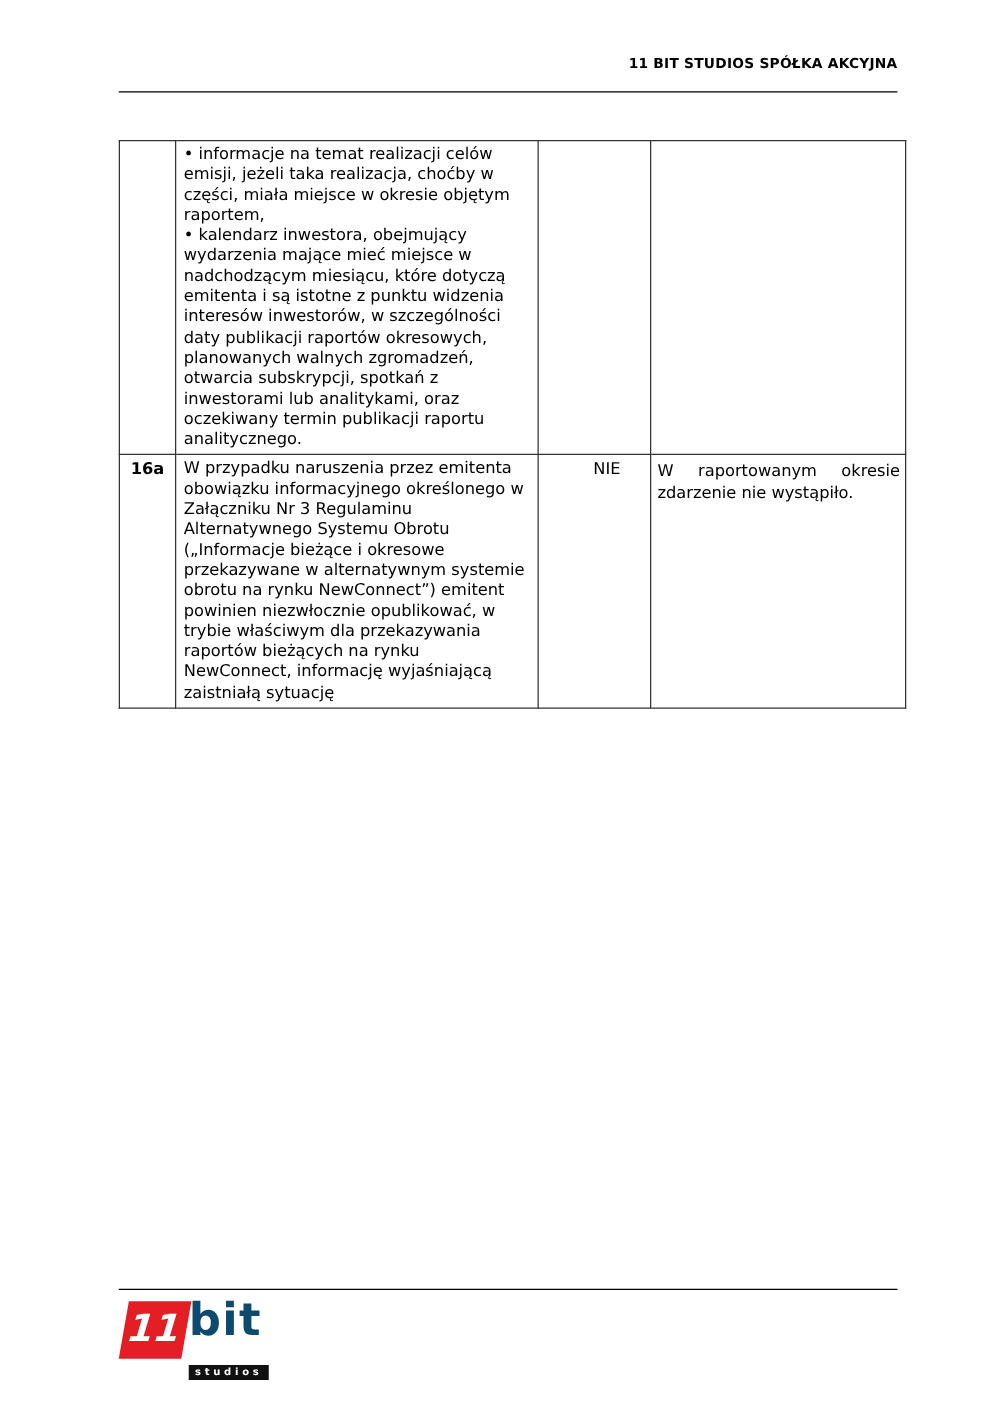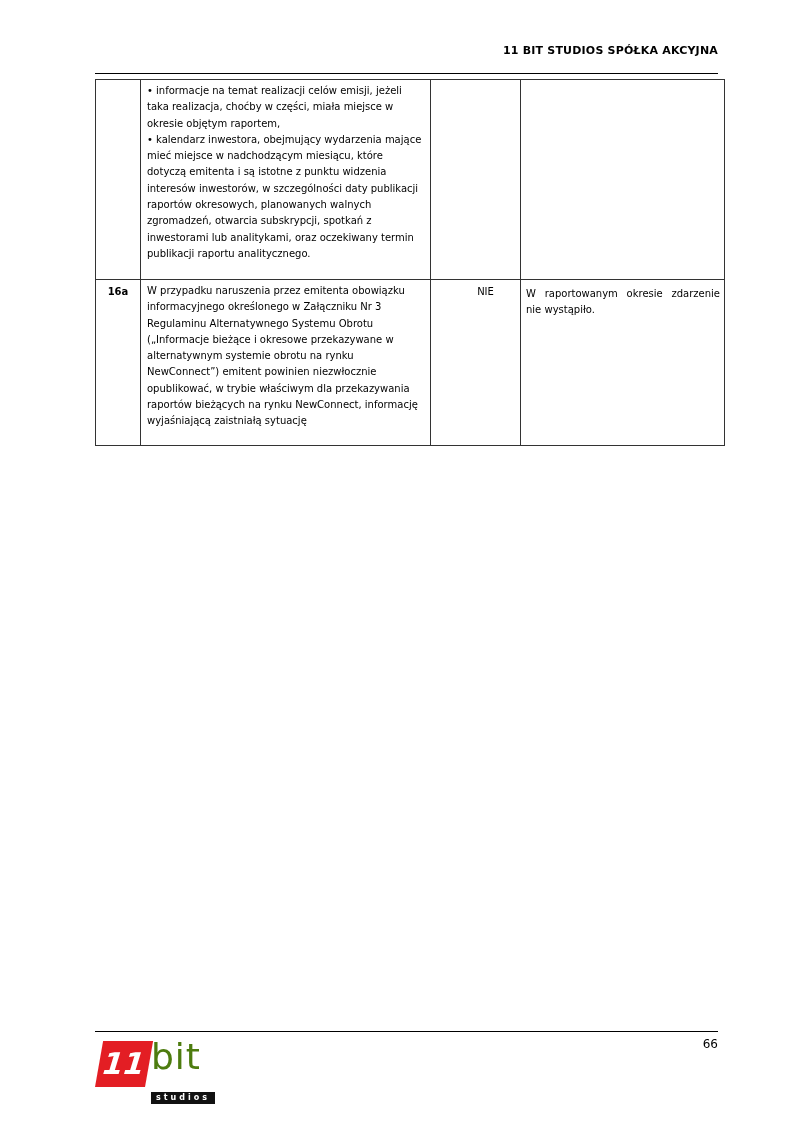--- a/index.html
+++ b/index.html
@@ -33,26 +33,26 @@
     position: absolute;
     top: 73px;
     left: 95px;
     width: 623px;
     border-top: 1px solid #000000;
   }
 
   
   .doc-table {
     position: absolute;
-    top: 79px;
+    top: 112px;
     left: 95px;
     width: 629px;
     border-collapse: collapse;
     table-layout: fixed;
-    font-size: 10px;
+    font-size: 13px;
     line-height: 16.3px;
   }
   .doc-table td {
     border: 1px solid #333333;
     vertical-align: top;
     padding: 3px 6px;
     overflow: hidden;
   }
   .doc-table td.num {
     text-align: center;
@@ -122,22 +122,22 @@
     transform: skewX(4deg);
     line-height: 1;
   }
   .logo-right {
     display: flex;
     flex-direction: column;
     align-items: flex-start;
   }
   .logo-bit {
     font-size: 36px;
-    font-weight: normal;
-    color: #4d7c0f;
+    font-weight: bold;
+    color: #0c4a6e;
     line-height: 32px;
     letter-spacing: 1px;
   }
   .logo-studios {
     margin-top: 19px;
     background: #111111;
     color: #ffffff;
     font-size: 8px;
     font-weight: bold;
     letter-spacing: 3px;
@@ -173,21 +173,20 @@
       <tr class="row-16a">
         <td class="num">16a</td>
         <td class="desc">W przypadku naruszenia przez emitenta obowiązku informacyjnego określonego w Załączniku Nr 3 Regulaminu Alternatywnego Systemu Obrotu („Informacje bieżące i okresowe przekazywane w alternatywnym systemie obrotu na rynku NewConnect”) emitent powinien niezwłocznie opublikować, w trybie właściwym dla przekazywania raportów bieżących na rynku NewConnect, informację wyjaśniającą zaistniałą sytuację</td>
         <td class="status">NIE</td>
         <td class="comment">W raportowanym okresie zdarzenie nie wystąpiło.</td>
       </tr>
     </tbody>
   </table>
 
   <div class="footer-rule"></div>
-  <div class="page-number">66</div>
 
   <div class="logo">
     <div class="logo-red">
       <span>11</span>
     </div>
     <div class="logo-right">
       <div class="logo-bit">bit</div>
       <div class="logo-studios">studios</div>
     </div>
   </div>

